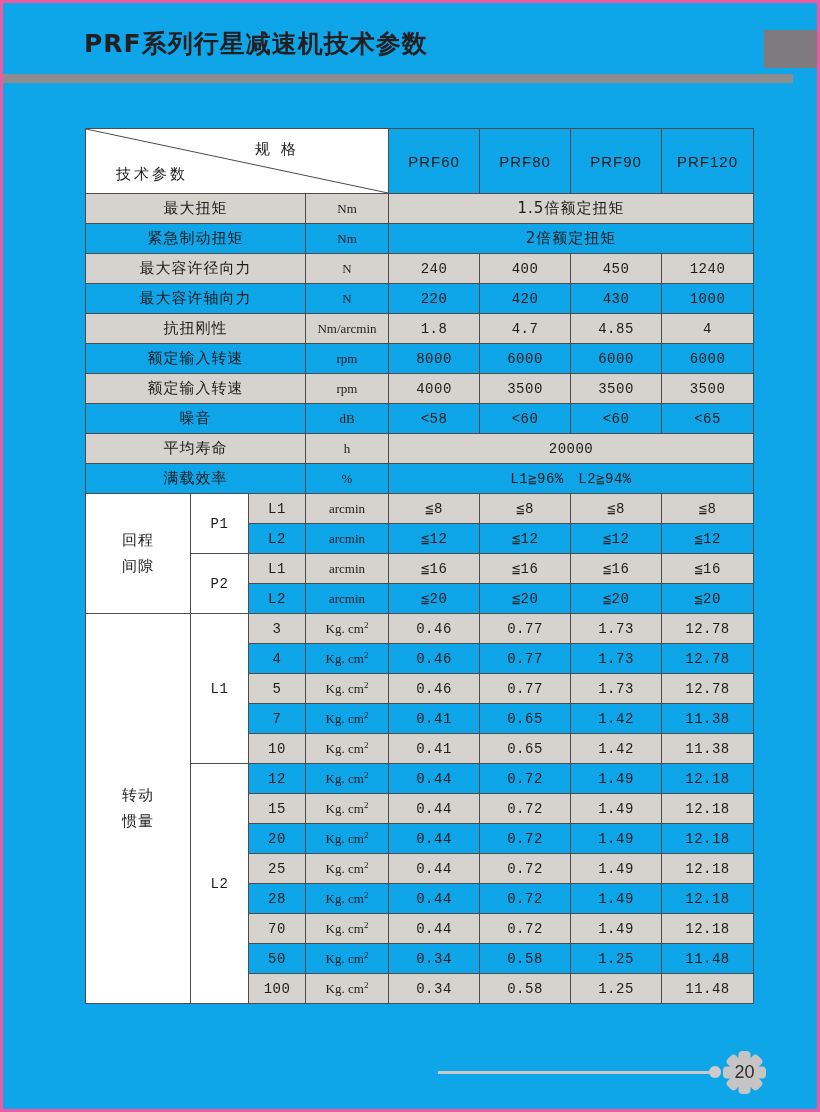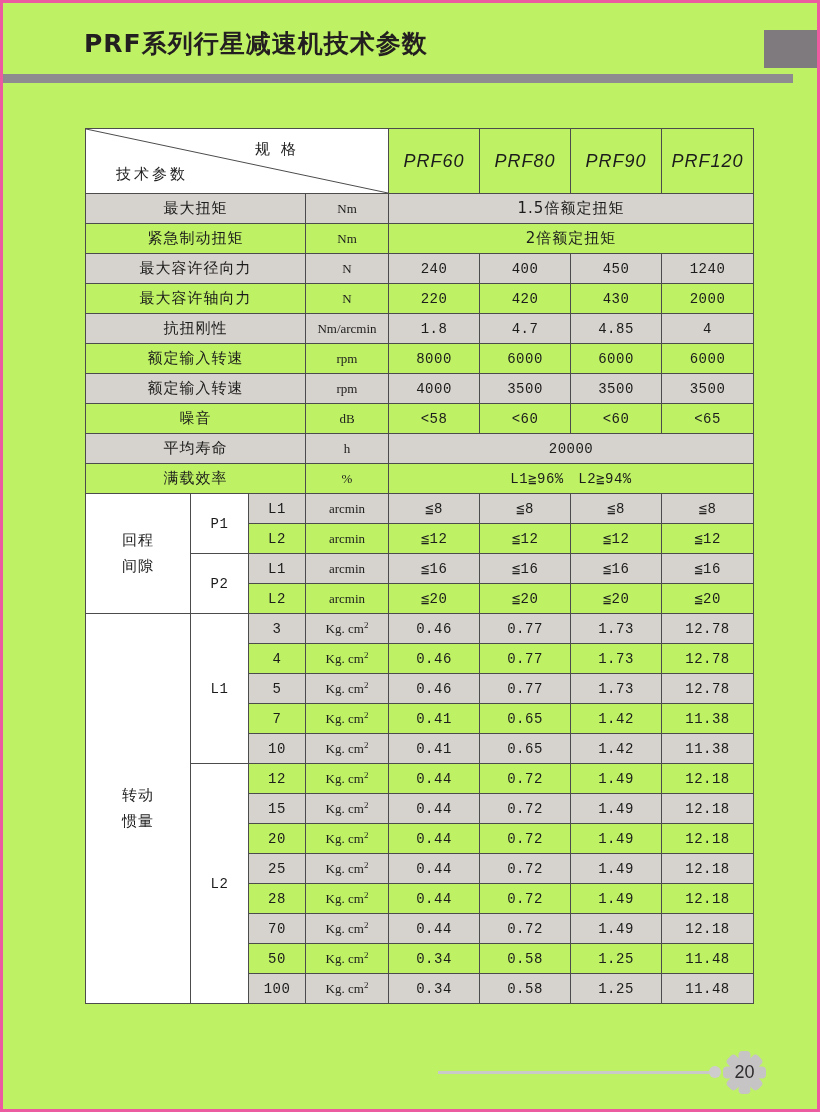--- a/index.html
+++ b/index.html
@@ -1,17 +1,17 @@
 <!DOCTYPE html>
 <html><head>
 <meta charset="utf-8">
 <style>
   html,body { margin:0; padding:0; background:#ffffff; }
   .page {
-    position:relative; width:820px; height:1112px; background:#bef264;
+    position:relative; width:820px; height:1112px; background:#0ea5e9;
     overflow:hidden; font-family:"DejaVu Sans", sans-serif;
   }
   .frame { position:absolute; inset:0; border:3px solid #ec5ba0; pointer-events:none; z-index:50; }
 
   
   .title { position:absolute; left:84px; top:27px; font-size:25px; font-weight:bold;
            color:#231f20; letter-spacing:1px; }
   .title-bar { position:absolute; left:0px; top:74px; width:793px; height:9px; background:#8e8c8e; }
   .corner-block { position:absolute; left:764px; top:30px; width:53px; height:38px; background:#7e7a7d; }
 
@@ -20,21 +20,21 @@
                border-collapse:collapse; table-layout:fixed; }
   table.spec td { border:1px solid #4c4c4c; text-align:center; vertical-align:middle;
                   padding:0; color:#1c1c1c; overflow:hidden; }
   tr.r   { height:30px; }
   tr.hdr { height:65px; }
   tr.g td { background:#d6d2cd; }
   td.lab { background:#ffffff !important; }
   .cn   { font-size:15px; letter-spacing:1px; }
   .mono { font-family:"Liberation Mono","DejaVu Sans Mono",monospace; font-size:14px; letter-spacing:0.5px; }
   .unit { font-family:Liberation Serif, serif; font-size:13px; }
-  .colh { font-family:"Liberation Sans","DejaVu Sans",sans-serif; font-size:18px; letter-spacing:1px;font-style:italic; }
+  .colh { font-family:"Liberation Sans","DejaVu Sans",sans-serif; font-size:15px; letter-spacing:1px; }
   .two  { white-space:pre-line; line-height:1.7; }
   sup   { font-size:9px; }
 
   td.diag { position:relative; background:#ffffff; }
   .dline { position:absolute; inset:0; width:100%; height:100%; display:block; }
   .c-top { position:absolute; top:11px;  left:56%; letter-spacing:3px; font-weight:500; }
   .c-bot { position:absolute; bottom:9px; left:30px; letter-spacing:3px; font-weight:500; }
 
   
   .foot-line { position:absolute; left:438px; top:1071px; width:276px; height:3px; background:#c9c9c9; }
@@ -99,21 +99,21 @@
       <td class="mono">400</td>
       <td class="mono">450</td>
       <td class="mono">1240</td>
     </tr>
     <tr class="r">
       <td class="cn" colspan="3">最大容许轴向力</td>
       <td class="unit">N</td>
       <td class="mono">220</td>
       <td class="mono">420</td>
       <td class="mono">430</td>
-      <td class="mono">2000</td>
+      <td class="mono">1000</td>
     </tr>
     <tr class="r g">
       <td class="cn" colspan="3">抗扭刚性</td>
       <td class="unit">Nm/arcmin</td>
       <td class="mono">1.8</td>
       <td class="mono">4.7</td>
       <td class="mono">4.85</td>
       <td class="mono">4</td>
     </tr>
     <tr class="r">

